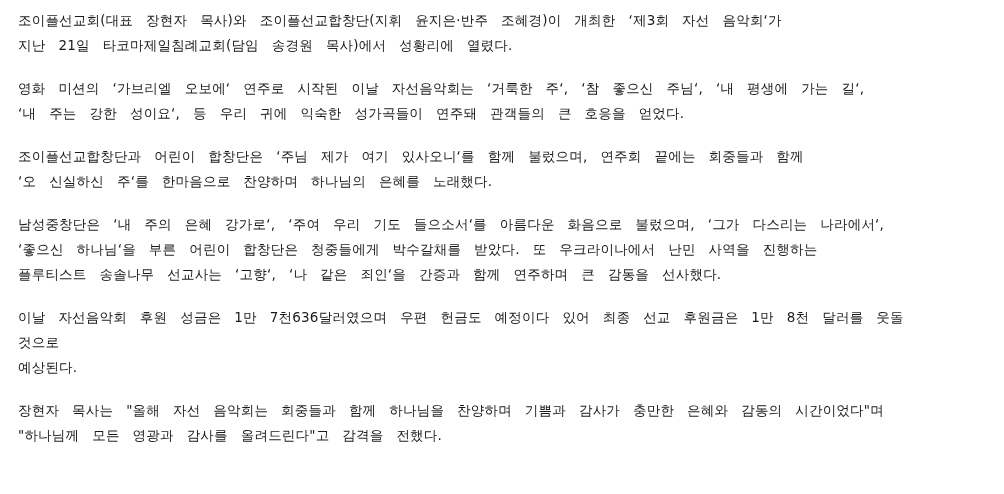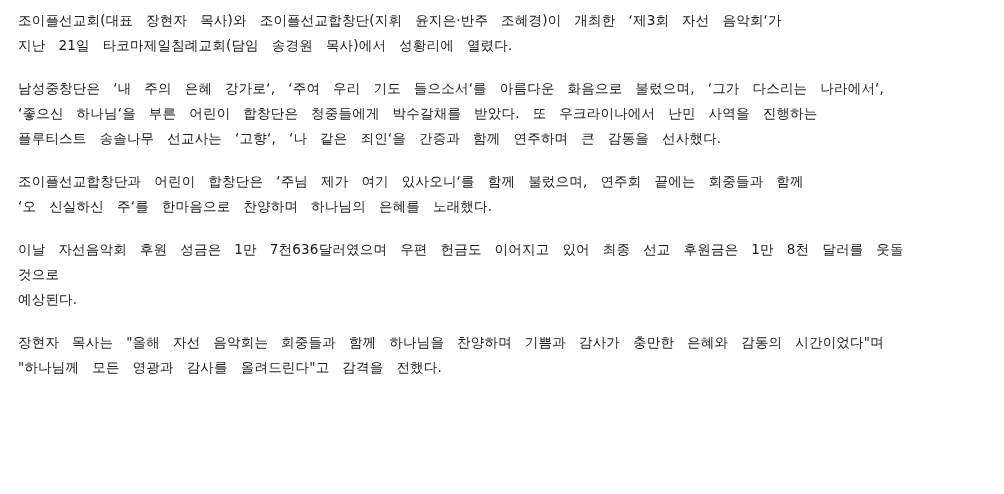--- a/index.html
+++ b/index.html
@@ -32,23 +32,25 @@
   .para:last-child {
     margin-bottom: 0;
   }
 </style>
 </head>
 <body>
 
 <div id="article">
   <p class="para">조이플선교회(대표  장현자  목사)와  조이플선교합창단(지휘  윤지은·반주  조혜경)이  개최한  ‘제3회  자선  음악회‘가
 지난  21일  타코마제일침례교회(담임  송경원  목사)에서  성황리에  열렸다.</p>
+  <p class="para">영화  미션의  ‘가브리엘  오보에‘  연주로  시작된  이날  자선음악회는  ‘거룩한  주‘,  ‘참  좋으신  주님‘,  ‘내  평생에  가는  길‘,
+‘내  주는  강한  성이요‘,  등  우리  귀에  익숙한  성가곡들이  연주돼  관객들의  큰  호응을  얻었다.</p>
+  <p class="para">조이플선교합창단과  어린이  합창단은  ‘주님  제가  여기  있사오니‘를  함께  불렀으며,  연주회  끝에는  회중들과  함께
+‘오  신실하신  주‘를  한마음으로  찬양하며  하나님의  은혜를  노래했다.</p>
   <p class="para">남성중창단은  ‘내  주의  은혜  강가로‘,  ‘주여  우리  기도  들으소서‘를  아름다운  화음으로  불렀으며,  ‘그가  다스리는  나라에서‘,
 ‘좋으신  하나님‘을  부른  어린이  합창단은  청중들에게  박수갈채를  받았다.  또  우크라이나에서  난민  사역을  진행하는
 플루티스트  송솔나무  선교사는  ‘고향‘,  ‘나  같은  죄인‘을  간증과  함께  연주하며  큰  감동을  선사했다.</p>
-  <p class="para">조이플선교합창단과  어린이  합창단은  ‘주님  제가  여기  있사오니‘를  함께  불렀으며,  연주회  끝에는  회중들과  함께
-‘오  신실하신  주‘를  한마음으로  찬양하며  하나님의  은혜를  노래했다.</p>
-  <p class="para">이날  자선음악회  후원  성금은  1만  7천636달러였으며  우편  헌금도  이어지고  있어  최종  선교  후원금은  1만  8천  달러를  웃돌  것으로
+  <p class="para">이날  자선음악회  후원  성금은  1만  7천636달러였으며  우편  헌금도  예정이다  있어  최종  선교  후원금은  1만  8천  달러를  웃돌  것으로
 예상된다.</p>
   <p class="para">장현자  목사는  "올해  자선  음악회는  회중들과  함께  하나님을  찬양하며  기쁨과  감사가  충만한  은혜와  감동의  시간이었다"며
 "하나님께  모든  영광과  감사를  올려드린다"고  감격을  전했다.</p>
 
 </div>
 
 </body></html>

